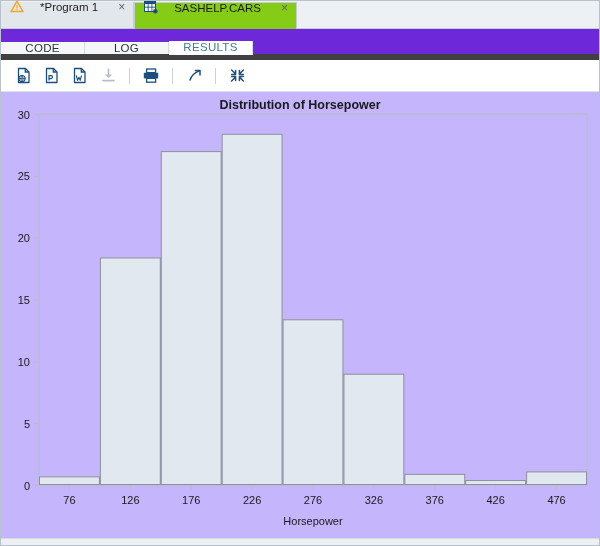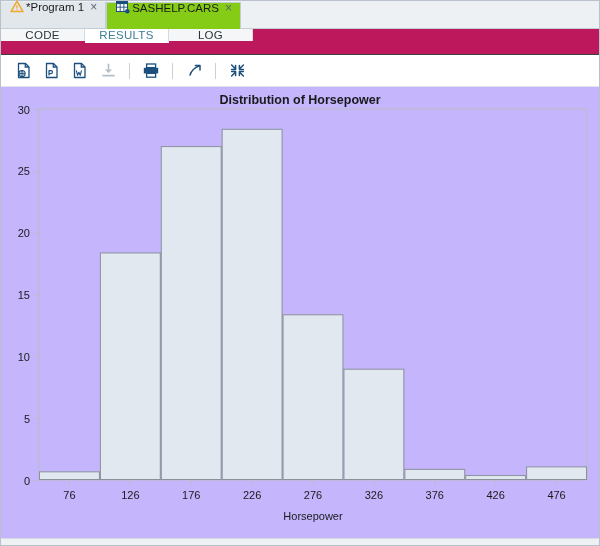--- a/index.html
+++ b/index.html
@@ -32,21 +32,21 @@
     display: flex;
     align-items: flex-end;
     border-bottom: 1px solid #c4ccd4;
     flex: none;
   }
   .win-tab {
     height: 26px;
     box-sizing: border-box;
     display: flex;
     align-items: center;
-    gap: 2px;
+    gap: 16px;
     padding: 0 8px 17px 9px;
     font-size: 11.5px;
     color: #1c1c1c;
     background: #e2e7ec;
     border-right: 1px solid #c4ccd4;
     position: relative;
     cursor: default;
   }
   .win-tab.active {
     background: #84cc16;
@@ -62,24 +62,24 @@
     margin-left: 4px;
     line-height: 1;
     cursor: pointer;
   }
   .warn-icon { width: 14px; height: 13px; display: block; }
   .grid-icon { width: 14px; height: 13px; display: block; }
 
   
   .sub-tabs {
     height: 25px;
-    background: #be185d;
-    display: flex;
-    align-items: flex-start;
-    border-bottom: 1px solid #404040;
+    background: #6d28d9;
+    display: flex;
+    align-items: flex-end;
+    border-bottom: 6px solid #404040;
     flex: none;
   }
   .sub-tab {
     width: 84px;
     display: flex;
     align-items: center;
     justify-content: center;
     font-size: 11.5px;
     color: #2c3338;
     letter-spacing: .3px;
@@ -176,25 +176,25 @@
       </span>
       <span class="tab-label">SASHELP.CARS</span>
       <span class="tab-close">×</span>
     </div>
   </div>
 
   <div class="sub-tabs">
     <div class="sub-tab">
       <span>CODE</span>
     </div>
+    <div class="sub-tab">
+      <span>LOG</span>
+    </div>
     <div class="sub-tab active">
       <span>RESULTS</span>
-    </div>
-    <div class="sub-tab">
-      <span>LOG</span>
     </div>
   </div>
 
   <div class="toolbar">
 
     <div class="tb-btn">
       <span>
         <svg width="16" height="17" viewBox="0 0 16 17">
           <path d="M2.5 1.5 H9.5 L13 5 V15.5 H2.5 Z" fill="none" stroke="#1c4f7c" stroke-width="1.3" stroke-linejoin="round"></path>
           <path d="M9.3 1.7 V5 H12.8" fill="none" stroke="#1c4f7c" stroke-width="1.3"></path>

